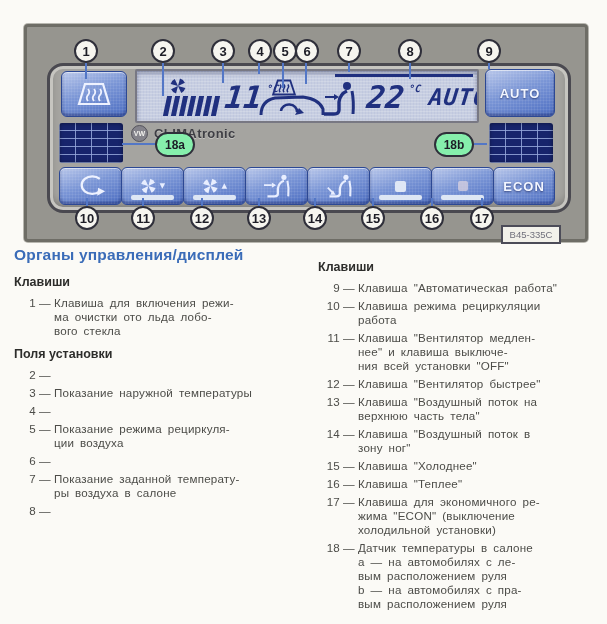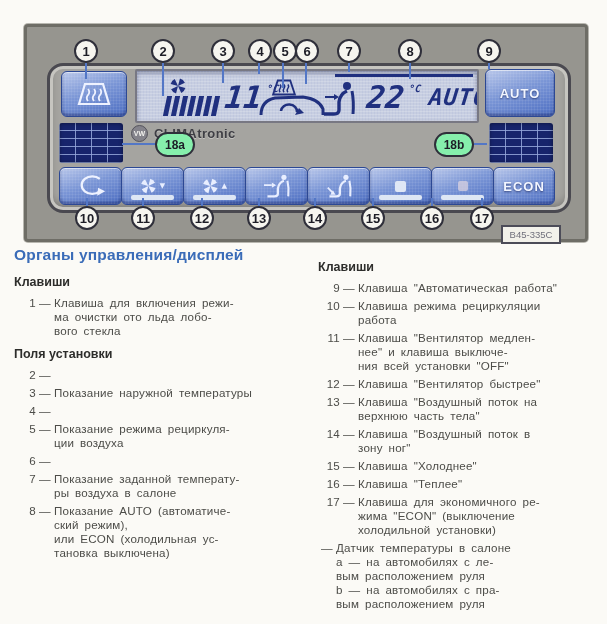--- a/index.html
+++ b/index.html
@@ -320,24 +320,20 @@
       </div>
       <div class="li">
         <span class="num">7</span>
         <span class="dash">—</span>
         <span class="txt">Показание заданной температу-
 ры воздуха в салоне</span>
       </div>
       <div class="li">
         <span class="num">8</span>
         <span class="dash">—</span>
-        <span class="txt">Показание AUTO (автоматиче-
-ский режим),
-или ECON (холодильная ус-
-тановка выключена)</span>
       </div>
     </div>
 </div>
 
 <div class="col col-right">
   <div class="lhead" style="margin-top:14px">Клавиши</div>
   <div>
       <div class="li">
         <span class="num">9</span>
         <span class="dash">—</span>
@@ -384,20 +380,21 @@
         <span class="txt">Клавиша "Теплее"</span>
       </div>
       <div class="li">
         <span class="num">17</span>
         <span class="dash">—</span>
         <span class="txt">Клавиша для экономичного ре-
 жима "ECON" (выключение
 холодильной установки)</span>
       </div>
       <div class="li">
+        <span class="num">18</span>
         <span class="dash">—</span>
         <span class="txt">Датчик температуры в салоне
 a — на автомобилях с ле-
 вым расположением руля
 b — на автомобилях с пра-
 вым расположением руля</span>
       </div>
     </div>
 </div>
 

